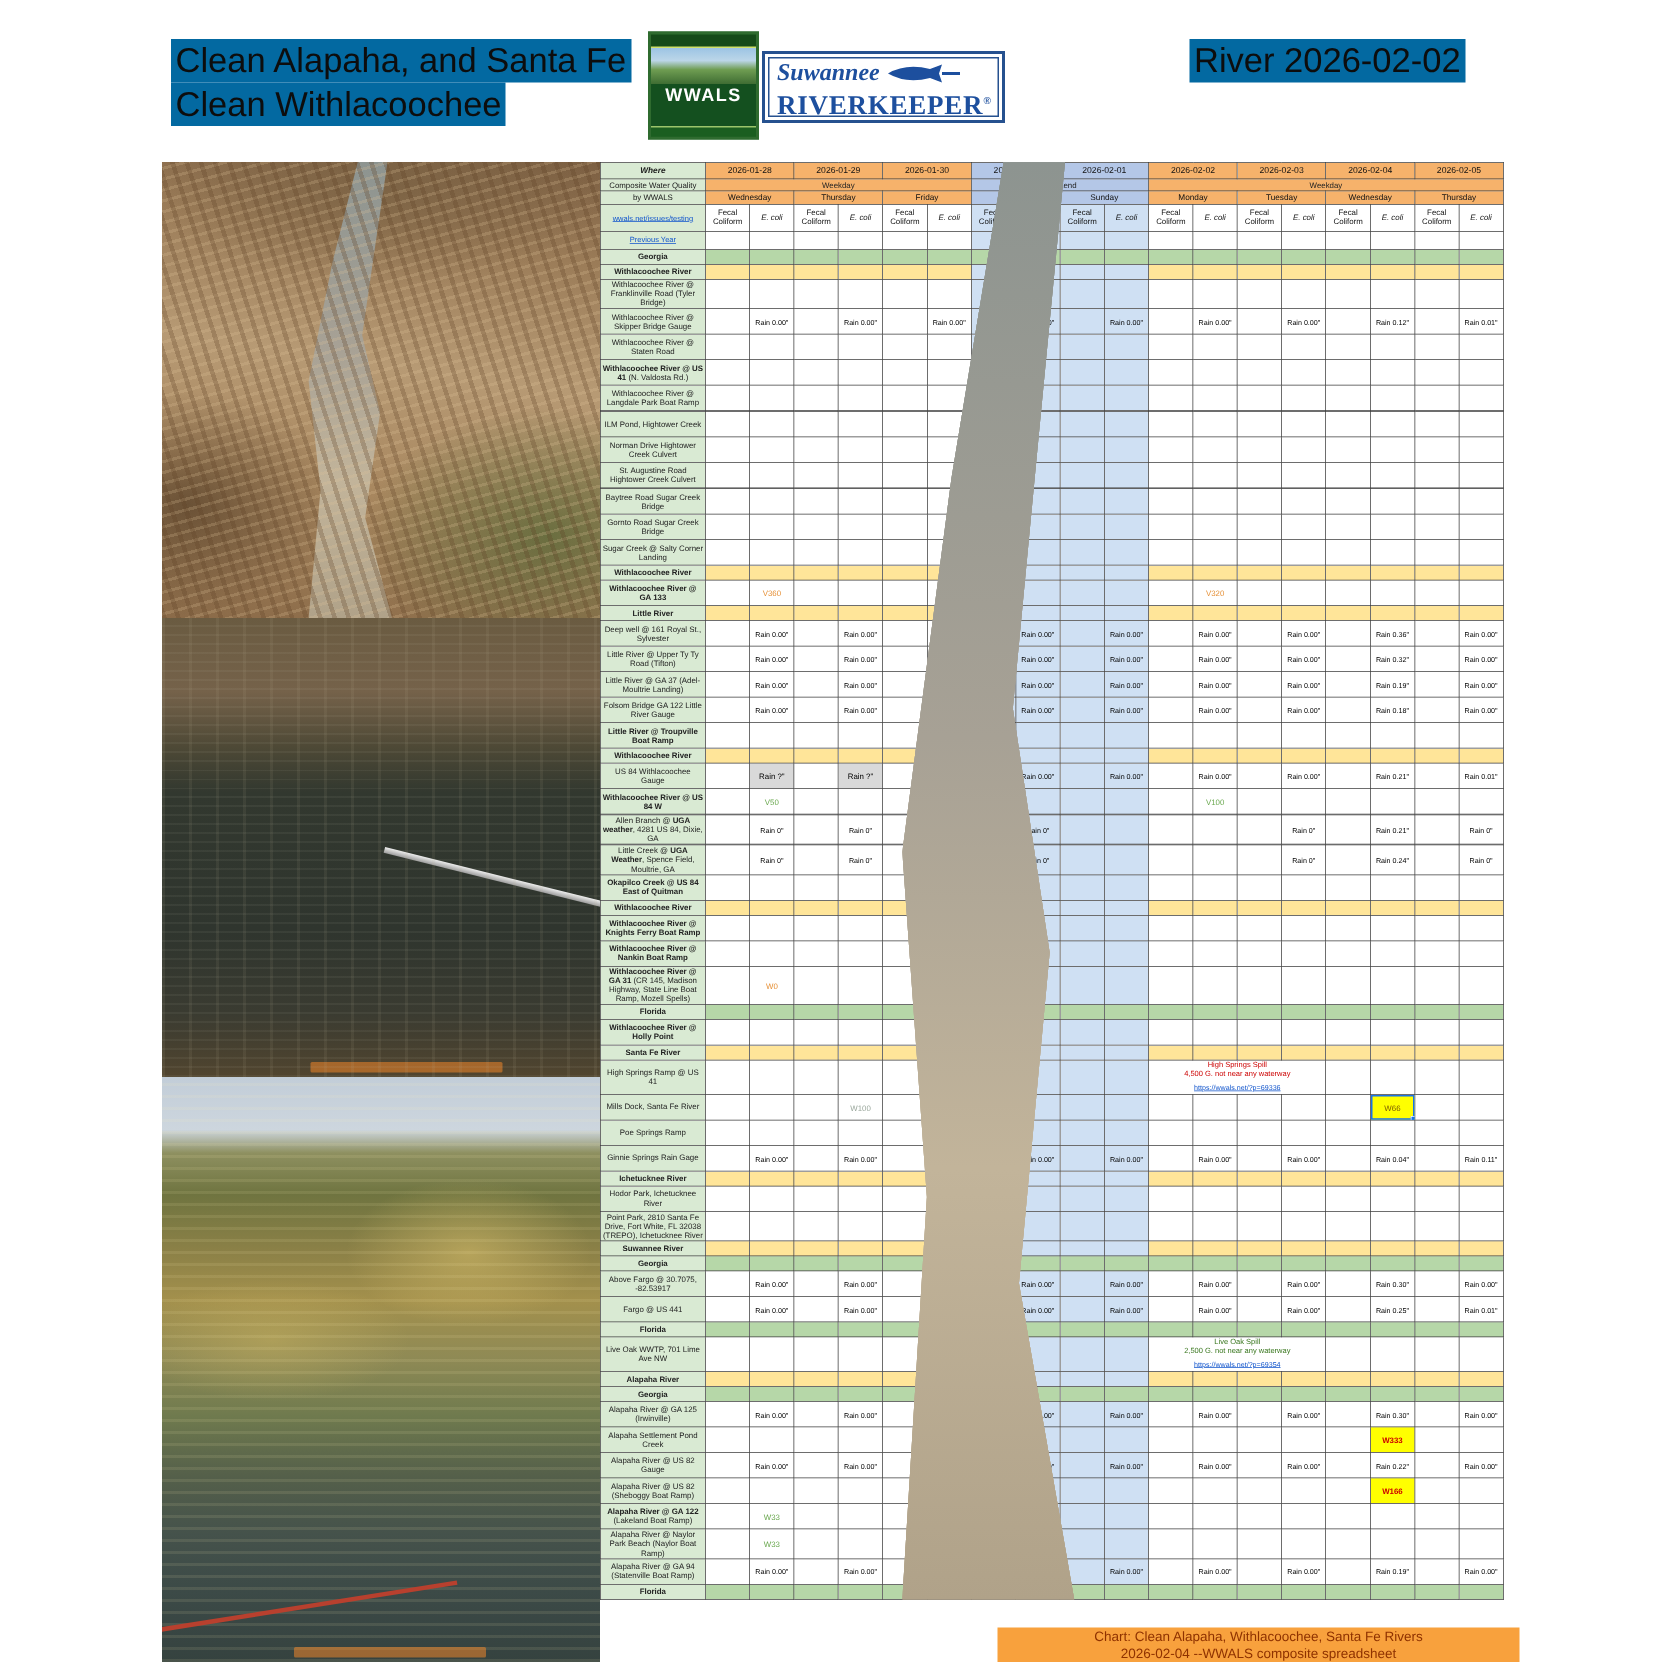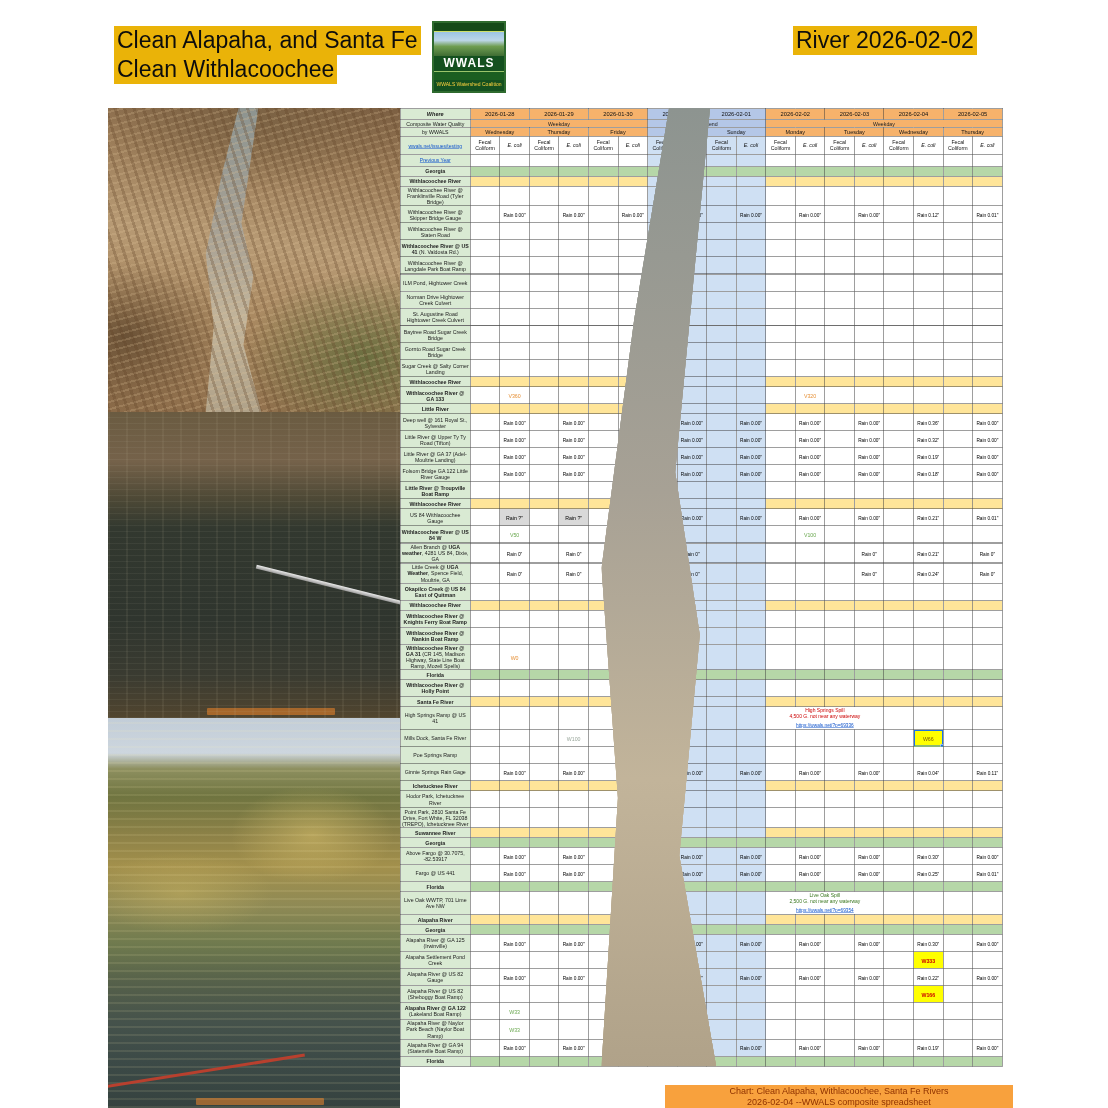--- a/index.html
+++ b/index.html
@@ -4,27 +4,27 @@
 <style>
   * { margin:0; padding:0; box-sizing:border-box; }
   html,body { background:#fff; }
   .page { position:relative; width:1108px; height:1108px; background:#fff; overflow:hidden;
           font-family:"Liberation Sans", sans-serif; }
 
   
   .title-left { position:absolute; left:114px; top:26px; }
   .title-right { position:absolute; left:793px; top:26px; }
   .tline { display:block; }
-  .tline span { display:inline-block; background:#eab308; color:#0d0d0d;
+  .tline span { display:inline-block; background:#0369a1; color:#0d0d0d;
                 font-size:23px; line-height:29px; padding:0 3px; }
   .logo-wwals { position:absolute; left:432px; top:21px; width:74px; height:72px;
                 border:2px solid #2f6b2f; background:#1b5e20; overflow:hidden; }
   .lw-strip { height:9px; background:#154a19; border-bottom:1px solid #cfe06a; }
   .lw-art { height:24px; background:linear-gradient(180deg,#9cc4e4 0%,#bcd6e8 35%,#6f9d52 60%,#3f6d33 100%); }
-  .lw-name { height:15px; background:#14501f; color:#fff; font-weight:bold; font-size:12px;
+  .lw-name { height:28px; background:#14501f; color:#fff; font-weight:bold; font-size:12px;
              text-align:center; line-height:15px; letter-spacing:1px; }
   .lw-mini { height:9px; background:#1b5e20; border-top:1px solid #9bc46a; }
   .lw-sub { color:#ffd23e; font-size:5px; text-align:center; line-height:7px; background:#14501f; height:12px; padding-top:1px;}
   .logo-rk { position:absolute; left:508px; top:34px; width:162px; height:48px; background:#fff;
              border:2px solid #26518f; box-shadow:inset 0 0 0 2px #fff, inset 0 0 0 3px #26518f;
              padding:4px 6px 0 8px; }
   .rk-row1 { display:flex; align-items:center; gap:4px; }
   .rk-suwannee { font-family:"Liberation Serif", serif; font-style:italic; font-weight:bold;
                  color:#1d4f9e; font-size:16px; line-height:17px; }
   .rk-line2 { font-family:"Liberation Serif", serif; font-weight:bold; color:#1d4f9e;
@@ -118,20 +118,32 @@
   </div>
 
   <div class="logo-wwals">
     <div class="lw-strip"></div>
     <div class="lw-art"></div>
     <div class="lw-name">WWALS</div>
     <div class="lw-mini"></div>
     <div class="lw-sub">WWALS Watershed Coalition</div>
   </div>
 
+  <div class="logo-rk">
+    <div class="rk-row1">
+      <span class="rk-suwannee">Suwannee</span>
+      <svg width="52" height="14" viewBox="0 0 52 14">
+        <path d="M2 7 Q14 0 30 4 L38 1 L36 7 L38 13 L30 10 Q14 14 2 7 Z" fill="#1d4f9e"></path>
+        <line x1="38" y1="7" x2="50" y2="7" stroke="#1d4f9e" stroke-width="2"></line>
+      </svg>
+    </div>
+    <div class="rk-line2">
+      <span>RIVERKEEPER</span><span class="rk-reg">®</span>
+    </div>
+  </div>
 
   <div class="title-right">
     <span class="tline"><span>River 2026-02-02</span></span>
   </div>
 
   <div class="photos">
     <div class="photo" id="photo1">
       <div class="creek"></div>
     </div>
     <div class="photo" id="photo2">

